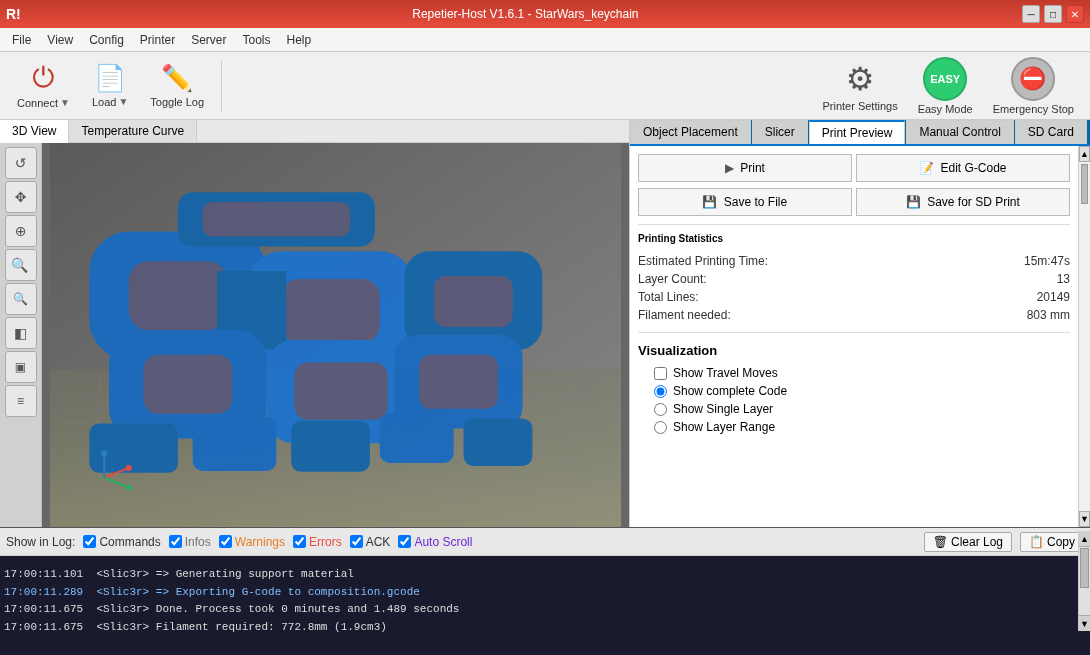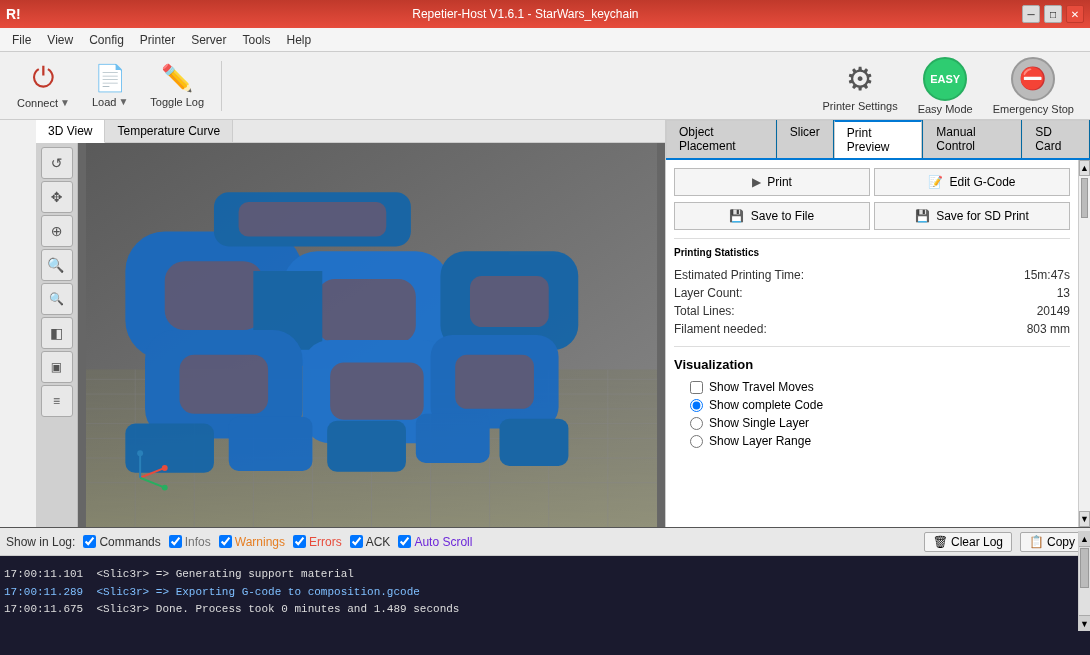--- a/index.html
+++ b/index.html
@@ -161,21 +161,21 @@
   </div>
 
   <div class="emergency-btn">
     <div class="emergency-circle">
       <span style="font-size:22px; color:#555;">⛔</span>
     </div>
     <span class="emergency-label">Emergency Stop</span>
   </div>
 </div>
 
-<div id="main" style="display:flex; height: calc(655px - 28px - 24px - 68px - 128px); margin-left: 36px;">
+<div id="main" style="display:flex; height: calc(655px - 28px - 24px - 68px - 128px);">
 
   <div id="left-panel">
     <div id="view-tabs">
       <div class="view-tab active">3D View</div>
       <div class="view-tab">Temperature Curve</div>
     </div>
     <div id="view-area">
 
       <div id="side-tools">
         <div class="side-tool-btn">↺</div>
@@ -399,20 +399,21 @@
     <div class="log-btn">
       <span>📋</span>
       <span>Copy</span>
     </div>
   </div>
 
   <div id="log-content" style="flex:1; overflow-y:auto; background:#1a1a2e; padding:10px 4px; font-family:'Courier New',monospace; font-size:11px; display:flex; flex-direction:column;">
     <div class="log-line">17:00:11.101  &lt;Slic3r&gt; =&gt; Generating support material</div>
     <div class="log-line highlight">17:00:11.289  &lt;Slic3r&gt; =&gt; Exporting G-code to composition.gcode</div>
     <div class="log-line">17:00:11.675  &lt;Slic3r&gt; Done. Process took 0 minutes and 1.489 seconds</div>
+    <div class="log-line">17:00:11.675  &lt;Slic3r&gt; Filament required: 772.8mm (1.9cm3)</div>
   </div>
 
   <div style="position:absolute; right:0; bottom:24px; width:12px; height:100px; background:#e0e0e0; border-left:1px solid #ccc;">
     <div style="height:16px; background:#d0d0d0; border-bottom:1px solid #aaa; cursor:pointer; display:flex; align-items:center; justify-content:center; font-size:9px;">▲</div>
     <div style="height:40px; background:#bbb; border:1px solid #999; cursor:pointer; margin:1px;"></div>
     <div style="position:absolute; bottom:0; width:100%; height:16px; background:#d0d0d0; border-top:1px solid #aaa; cursor:pointer; display:flex; align-items:center; justify-content:center; font-size:9px;">▼</div>
   </div>
 </div>
 
 </body></html>

